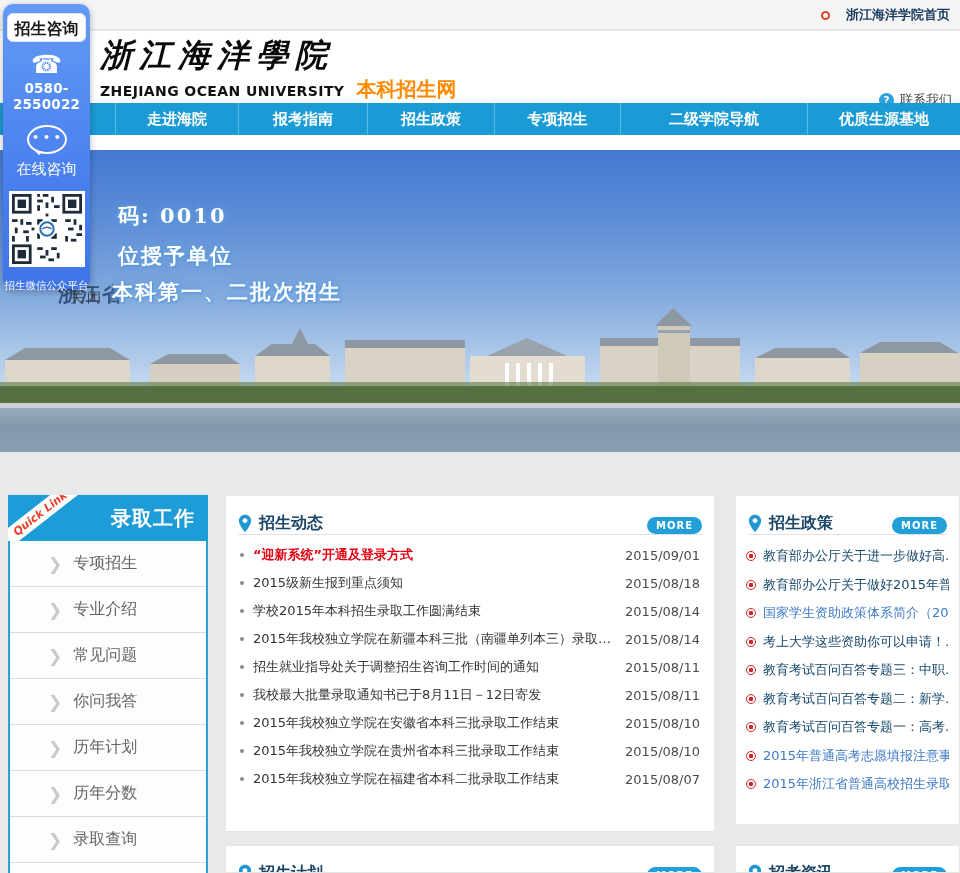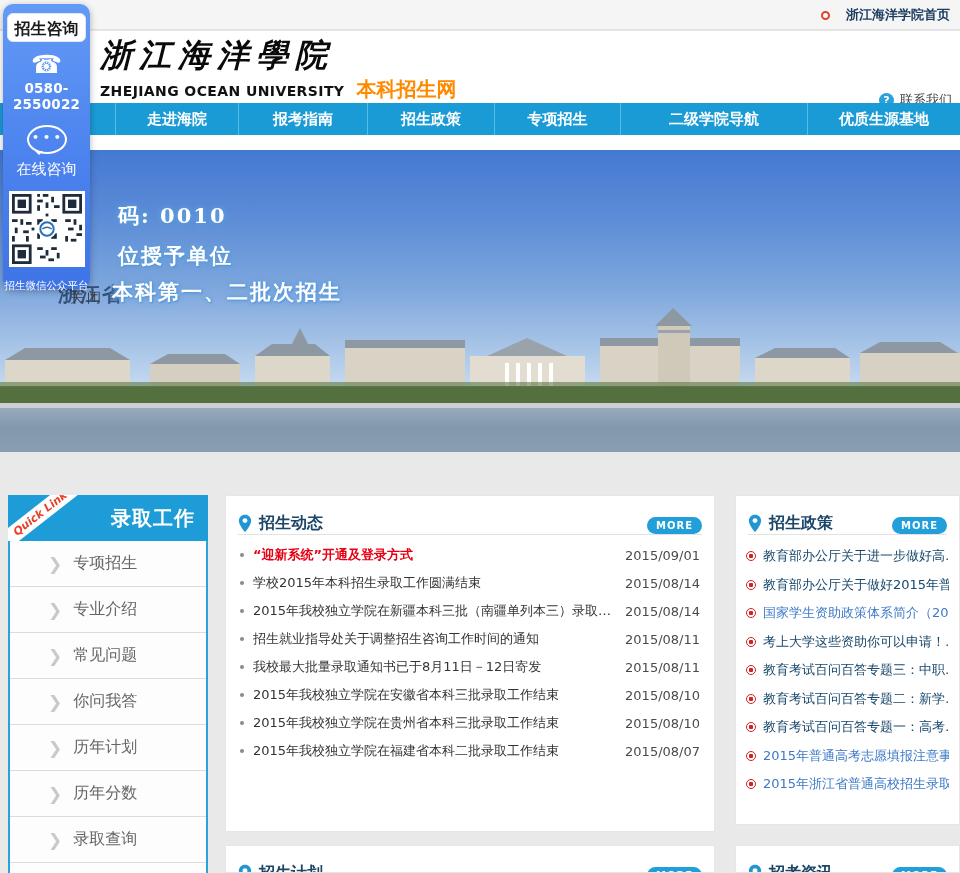--- a/index.html
+++ b/index.html
@@ -289,20 +289,25 @@
   </div>
   <div class="p-divider"></div>
   <div class="news-list">
     <div class="news-row">
         <span class="dot"></span>
         <span class="news-title red">“迎新系统”开通及登录方式</span>
         <span class="news-date">2015/09/01</span>
       </div>
     <div class="news-row">
         <span class="dot"></span>
+        <span class="news-title">2015级新生报到重点须知</span>
+        <span class="news-date">2015/08/18</span>
+      </div>
+    <div class="news-row">
+        <span class="dot"></span>
         <span class="news-title">学校2015年本科招生录取工作圆满结束</span>
         <span class="news-date">2015/08/14</span>
       </div>
     <div class="news-row">
         <span class="dot"></span>
         <span class="news-title">2015年我校独立学院在新疆本科三批（南疆单列本三）录取工作...</span>
         <span class="news-date">2015/08/14</span>
       </div>
     <div class="news-row">
         <span class="dot"></span>

